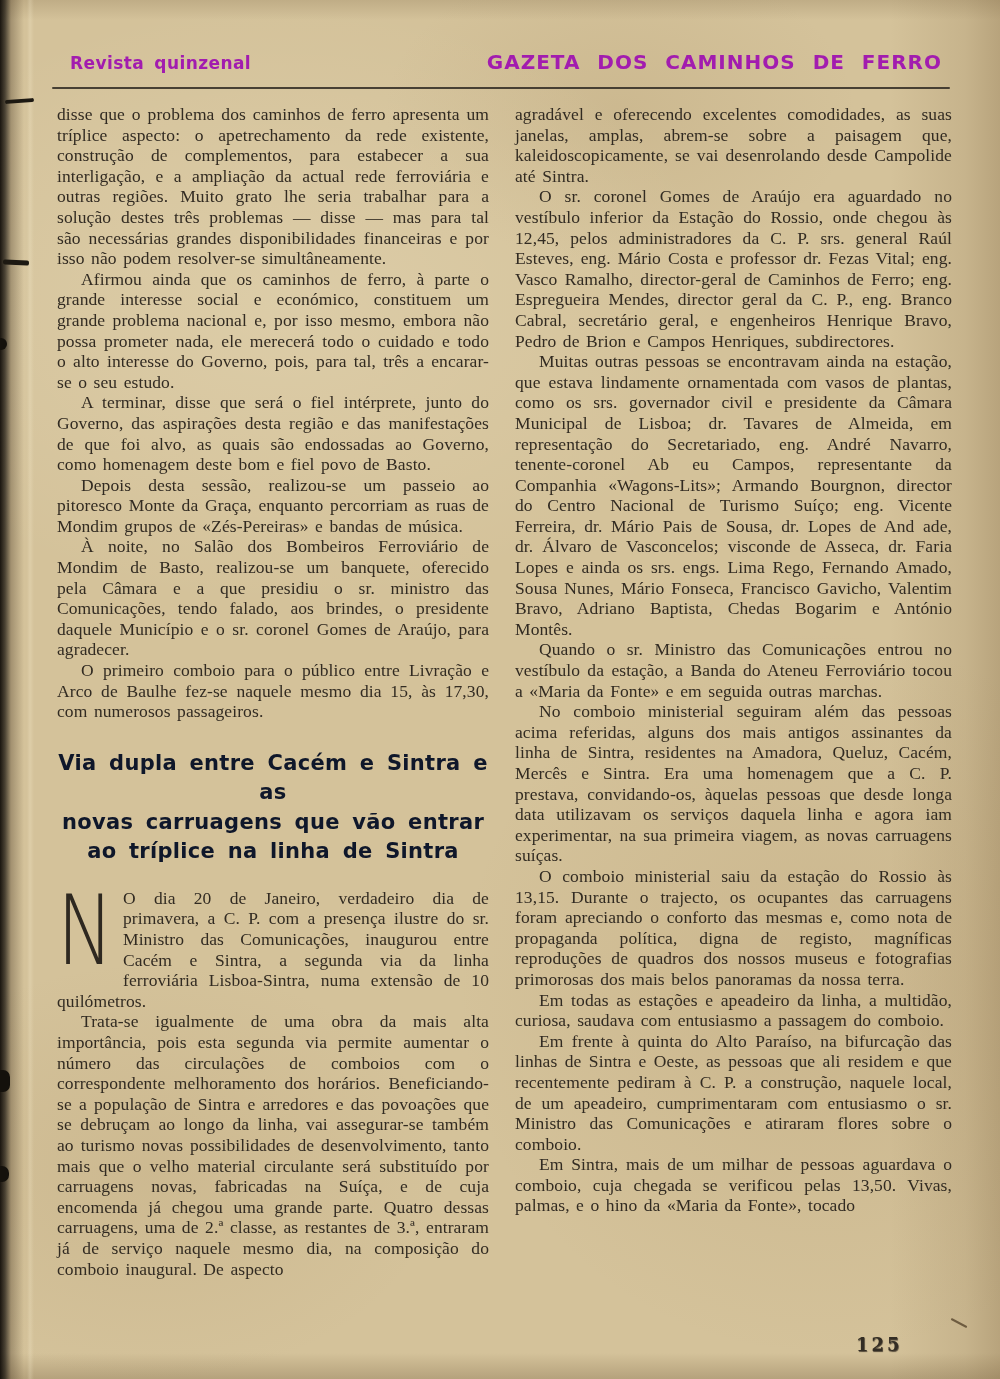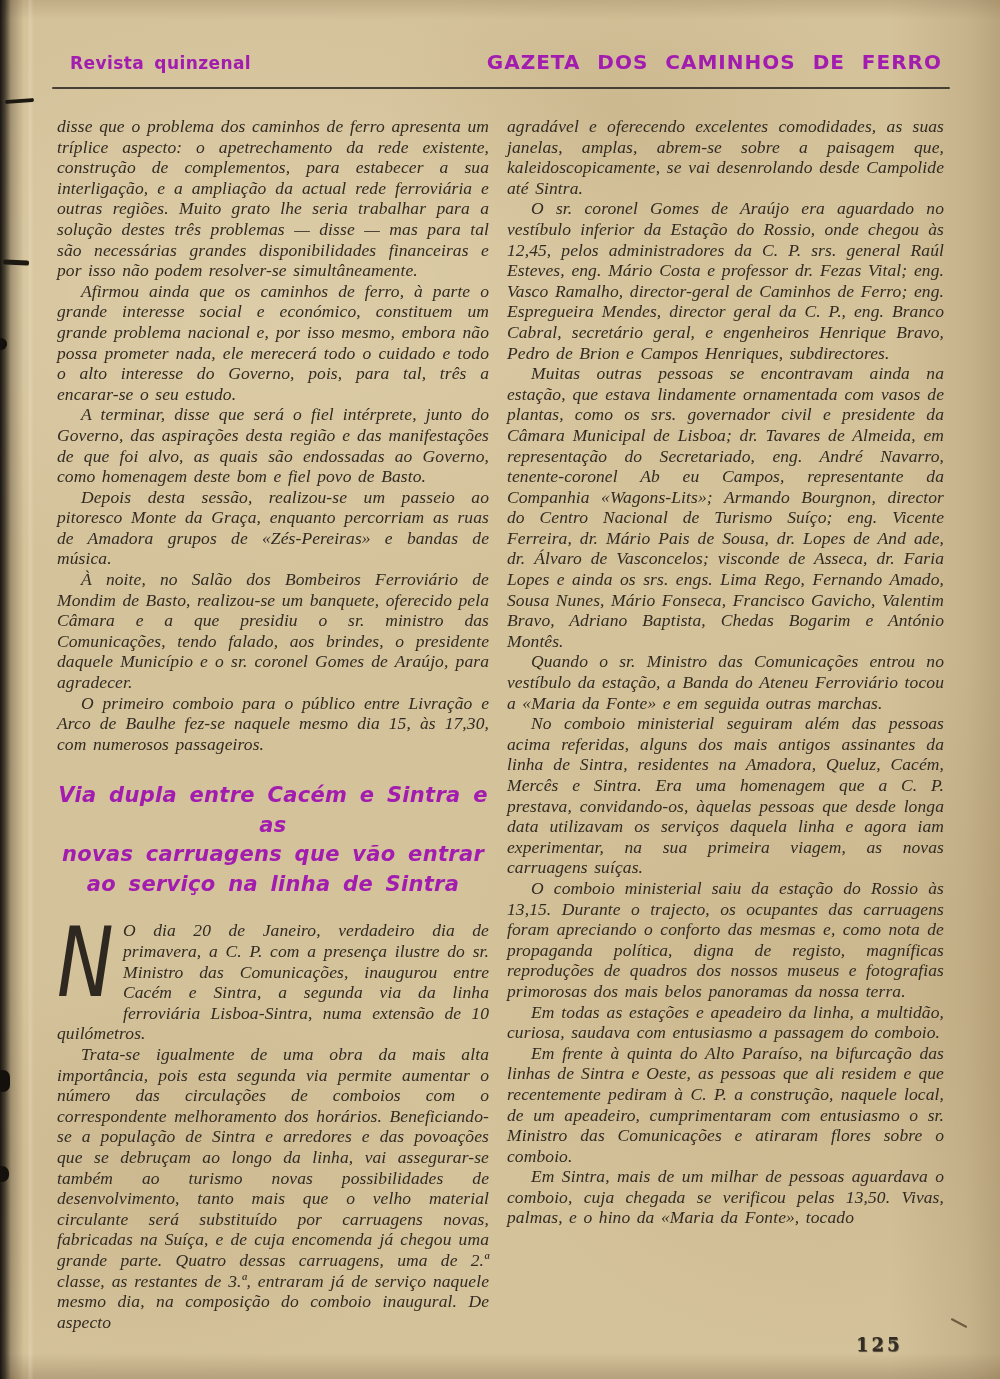--- a/index.html
+++ b/index.html
@@ -24,34 +24,34 @@
     display:flex; justify-content:space-between; align-items:baseline;
     font-family:"DejaVu Sans", sans-serif; font-weight:bold; color:#a21caf;
   }
   .header-left{ font-size:17px; letter-spacing:0.4px; word-spacing:4px; }
   .header-right{ font-size:20px; letter-spacing:1px; word-spacing:9px;margin-left:44px; }
   .rule{
     position:absolute; top:87px; left:52px; right:50px; height:2px;
     background:#332d25; opacity:0.88; border-radius:1px;
   }
   .columns{
-    position:absolute; top:116px; left:57px;
-    display:flex; gap:18px;font-style:italic;
+    position:absolute; top:104px; left:57px;
+    display:flex; gap:26px;
   }
   .col{
     text-align:justify; font-size:17.5px; line-height:20.6px;
     word-spacing:2px; letter-spacing:0.1px; hyphens:auto;
   }
   .col-left{ width:432px; }
   .col-right{ width:437px; }
   .col p{ margin:0; text-indent:24px; }
   .col p.noindent{ text-indent:0; }
   .heading{
     text-align:center; font-family:"DejaVu Sans", sans-serif; font-weight:bold;
-    font-size:21px; line-height:29.5px; color:#a21caf;
+    font-size:21px; line-height:29.5px; color:#0f172a;
     margin:27px 0 21px 0; word-spacing:5px; letter-spacing:0.3px;
   }
   .dropcap{
     float:left; font-family:"DejaVu Sans", sans-serif; font-weight:100;
     font-size:97px; line-height:80px; height:82px; width:58px;
     margin:3px 8px 0 0; color:#2e2820;
     transform:scaleX(0.78); transform-origin:left center;
   }
   .page-number{
     position:absolute; left:856px; top:1334px;
@@ -86,28 +86,28 @@
   <span class="header-right">GAZETA DOS CAMINHOS DE FERRO</span>
 </div>
 <div class="rule"></div>
 
 <div class="columns">
 
   <div class="col col-left">
     <p class="noindent">disse que o problema dos caminhos de ferro apresenta um tríplice aspecto: o apetrechamento da rede existente, construção de complementos, para estabecer a sua interligação, e a ampliação da actual rede ferroviária e outras regiões. Muito grato lhe seria trabalhar para a solução destes três problemas — disse — mas para tal são necessárias grandes disponibilidades financeiras e por isso não podem resolver-se simultâneamente.</p>
     <p>Afirmou ainda que os caminhos de ferro, à parte o grande interesse social e económico, constituem um grande problema nacional e, por isso mesmo, embora não possa prometer nada, ele merecerá todo o cuidado e todo o alto interesse do Governo, pois, para tal, três a encarar-se o seu estudo.</p>
     <p>A terminar, disse que será o fiel intérprete, junto do Governo, das aspirações desta região e das manifestações de que foi alvo, as quais são endossadas ao Governo, como homenagem deste bom e fiel povo de Basto.</p>
-    <p>Depois desta sessão, realizou-se um passeio ao pitoresco Monte da Graça, enquanto percorriam as ruas de Amadora grupos de «Zés-Pereiras» e bandas de música.</p>
+    <p>Depois desta sessão, realizou-se um passeio ao pitoresco Monte da Graça, enquanto percorriam as ruas de Mondim grupos de «Zés-Pereiras» e bandas de música.</p>
     <p>À noite, no Salão dos Bombeiros Ferroviário de Mondim de Basto, realizou-se um banquete, oferecido pela Câmara e a que presidiu o sr. ministro das Comunicações, tendo falado, aos brindes, o presidente daquele Município e o sr. coronel Gomes de Araújo, para agradecer.</p>
     <p>O primeiro comboio para o público entre Livração e Arco de Baulhe fez-se naquele mesmo dia 15, às 17,30, com numerosos passageiros.</p>
 
     <div class="heading">
       <div>Via dupla entre Cacém e Sintra e as</div>
       <div>novas carruagens que vão entrar</div>
-      <div>ao serviço na linha de Sintra</div>
+      <div>ao tríplice na linha de Sintra</div>
     </div>
 
     <p class="noindent">
       <span class="dropcap">N</span><span>O dia 20 de Janeiro, verdadeiro dia de primavera, a C. P. com a presença ilustre do sr. Ministro das Comunicações, inaugurou entre Cacém e Sintra, a segunda via da linha ferroviária Lisboa-Sintra, numa extensão de 10 quilómetros.</span>
     </p>
     <p>Trata-se igualmente de uma obra da mais alta importância, pois esta segunda via permite aumentar o número das circulações de comboios com o correspondente melhoramento dos horários. Beneficiando-se a população de Sintra e arredores e das povoações que se debruçam ao longo da linha, vai assegurar-se também ao turismo novas possibilidades de desenvolvimento, tanto mais que o velho material circulante será substituído por carruagens novas, fabricadas na Suíça, e de cuja encomenda já chegou uma grande parte. Quatro dessas carruagens, uma de 2.ª classe, as restantes de 3.ª, entraram já de serviço naquele mesmo dia, na composição do comboio inaugural. De aspecto</p>
   </div>
 
   <div class="col col-right">
     <p class="noindent">agradável e oferecendo excelentes comodidades, as suas janelas, amplas, abrem-se sobre a paisagem que, kaleidoscopicamente, se vai desenrolando desde Campolide até Sintra.</p>

